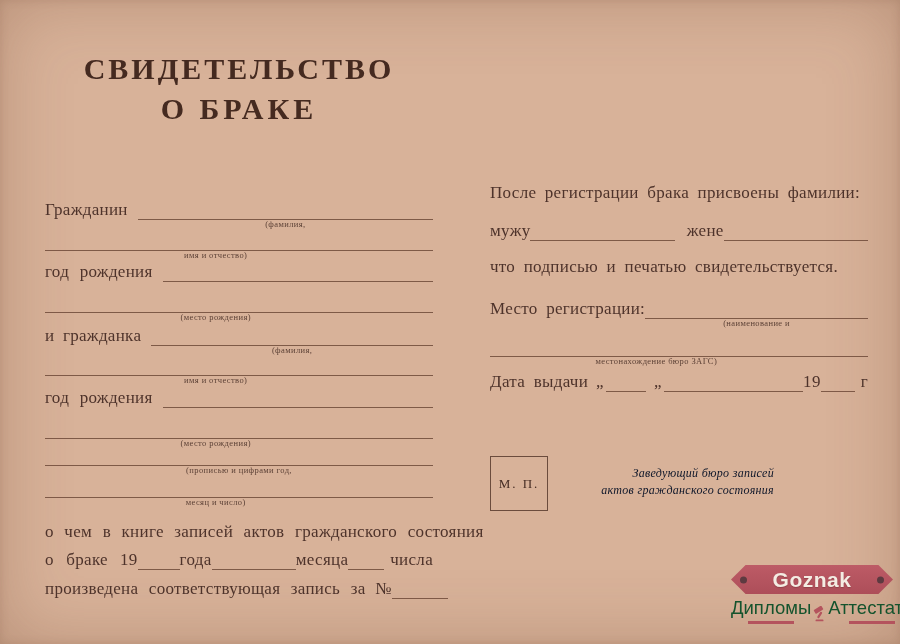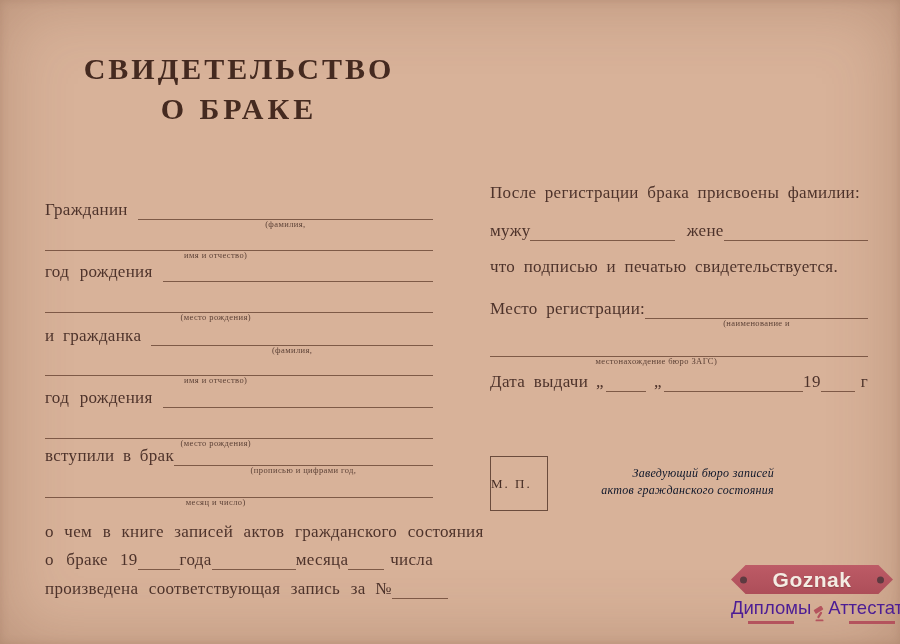--- a/index.html
+++ b/index.html
@@ -55,21 +55,21 @@
 
   .b40{ flex:0 0 40px; } .b36{ flex:0 0 36px; } .b42{ flex:0 0 42px; }
   .b34{ flex:0 0 34px; } .b56{ flex:0 0 56px; }
   .end-pad{ margin-right:14px; }
   .quote{ margin-left:8px; margin-right:2px; }
 
   
   .seal-row{ display:flex; align-items:flex-start; margin-top:64px; height:60px; }
   .seal-box{
     flex:0 0 58px; height:55px; border:1px solid rgba(80,50,38,.8);
-    display:flex; align-items:center; justify-content:flex-start;
+    display:flex; align-items:center; justify-content:center;
     font-size:13px; letter-spacing:2px; color:#462d24;
   }
   .signer{
     margin-left:14px; margin-top:9px; width:212px; text-align:right;
     font-style:italic; font-size:12px; line-height:17px; color:#0f172a;
   }
 
   
   .badge{ position:absolute; right:7px; bottom:18px; width:162px;
           font-family:"Liberation Sans","DejaVu Sans",sans-serif; }
@@ -82,21 +82,21 @@
   .banner .dot{
     position:absolute; top:50%; width:7px; height:7px; border-radius:50%;
     background:#5d3a40; transform:translateY(-50%);
   }
   .dot-l{ left:9px; } .dot-r{ right:9px; }
   .brand{
     color:#f4ece3; font-size:21px; font-weight:bold; letter-spacing:.5px;
     text-shadow:0 1px 1px rgba(90,40,40,.35);
   }
   .links{ display:flex; justify-content:space-between; align-items:flex-start; margin-top:4px; }
-  .link{ color:#4c1d95; font-size:18.5px; line-height:20px; }
+  .link{ color:#14532d; font-size:18.5px; line-height:20px; }
   .underbar{ display:block; height:3px; background:#b4535d; width:46px; margin:3px auto 0; }
   .gavel{ margin-top:8px; }
 </style>
 </head>
 <body>
 
 <div class="page">
 
   <div class="title">
     <div class="t1">СВИДЕТЕЛЬСТВО</div>
@@ -147,21 +147,20 @@
       <span class="blank gap10"></span>
     </div>
 
     <div class="row h31">
       <span class="blank">
         <span class="hint off">(место рождения)</span>
       </span>
     </div>
 
     <div class="row h27">
-      <span class="lbl ws4">вступили в брак</span>
       <span class="blank">
         <span class="hint">(прописью и цифрами год,</span>
       </span>
     </div>
 
     <div class="row h32">
       <span class="blank">
         <span class="hint off">месяц и число)</span>
       </span>
     </div>

